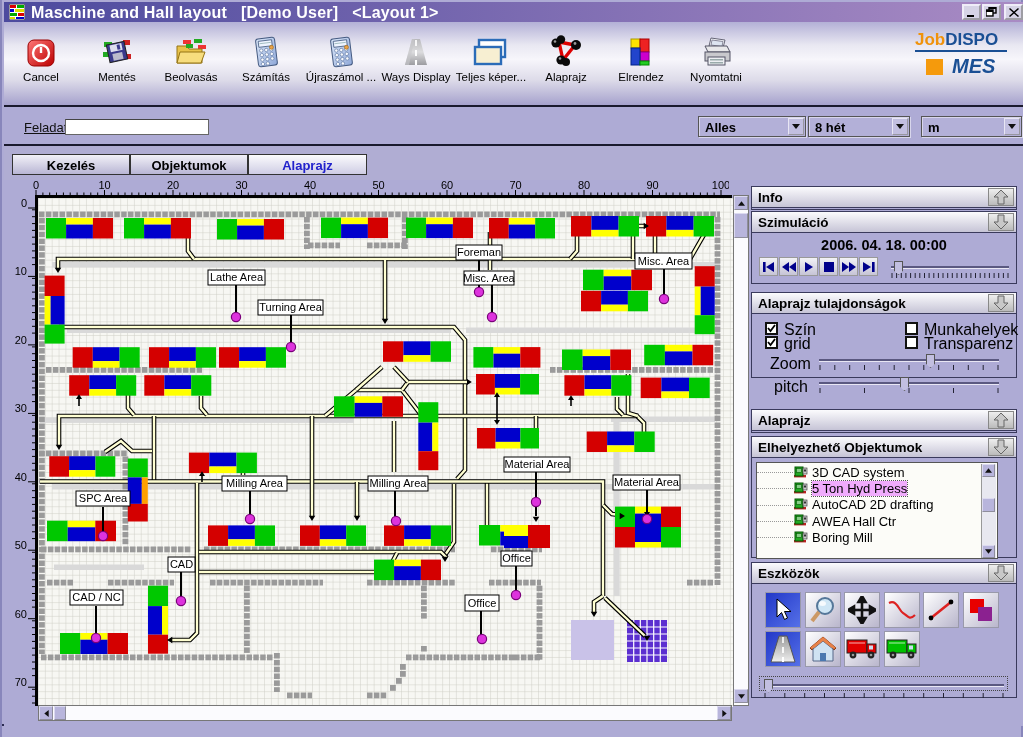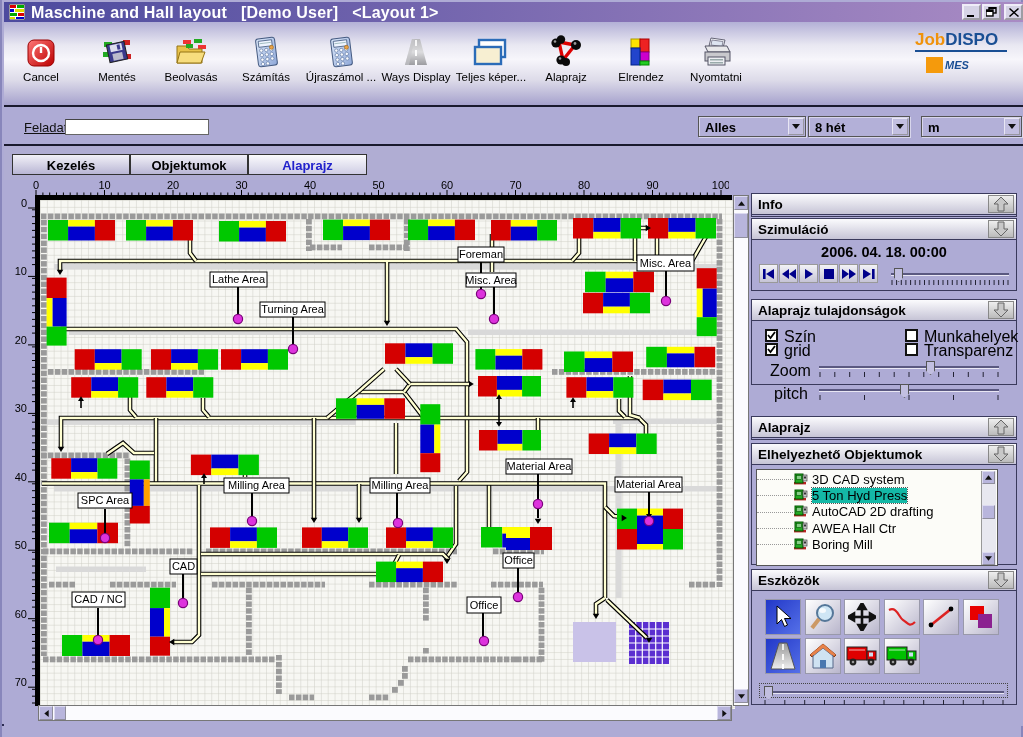--- a/index.html
+++ b/index.html
@@ -14,42 +14,42 @@
 #frow{position:absolute;left:2px;top:107px;width:1019px;height:39px;background:#aeabd5;border-bottom:2px solid #1a1a2e}
 #frow .flbl{position:absolute;left:20px;top:13px;font-size:13px;text-decoration:underline;color:#111}
 #frow input{position:absolute;left:61px;top:12px;width:144px;height:16px;border:1px solid #666;border-top-color:#444;background:#fff}
 .combo{position:absolute;top:9px;height:21px;background:#b3b0d8;border:1px solid #555;box-shadow:inset 1px 1px 0 #d8d6ec, 1px 1px 0 #d8d6ec;font-size:13px;font-weight:bold}
 .cbtx{position:absolute;left:6px;top:3px;color:#000}
 .cbbtn{position:absolute;right:1px;top:1px;width:16px;height:17px;background:#c2bfe0;border:1px outset #e8e6f4;display:flex;align-items:center;justify-content:center}
 #tabrow{position:absolute;left:2px;top:146px;width:1019px;height:34px;background:#b0add3}
 .tab{position:absolute;top:8px;height:21px;border:1px solid #333;background:linear-gradient(to bottom,#f2f1f8,#b9b6d4);text-align:center;font-size:13px;font-weight:bold;color:#000;padding-top:3px}
 .tab.sel{background:linear-gradient(to bottom,#fbfbfd,#cfcde4);color:#2222cc}
 #main{position:absolute;left:2px;top:180px;width:1019px;height:546px;background:#aeabd5}
-#cbox{position:absolute;left:31px;top:15px;width:697px;height:511px;border:5px solid #000000;background:#fafaf7}
+#cbox{position:absolute;left:31px;top:15px;width:697px;height:511px;border:3px solid #000000;background:#fafaf7}
 #vsb{position:absolute;left:729px;top:15px;width:16px;height:511px;background:#fbfbfe;border:1px solid #777}
 #hsb{position:absolute;left:34px;top:525px;width:694px;height:16px;background:#fbfbfe;border:1px solid #777}
 .sbbtn{position:absolute;width:14px;height:14px;background:#b8b5dc;border:1px outset #dcdaf0;display:flex;align-items:center;justify-content:center}
 .sbthumb{position:absolute;background:#b8b5dc;border:1px outset #dcdaf0}
-#rpanel{position:absolute;left:747px;top:8px;width:266px;height:527px}
+#rpanel{position:absolute;left:747px;top:1px;width:266px;height:527px}
 .pbox{position:absolute;left:0;width:266px;border:1px solid #3a3a5c;background:#aeabd5}
 .phead{position:absolute;left:0;width:264px;height:21px;background:linear-gradient(to bottom,#fbfbfd,#c6c4d6);border-bottom:1px solid #3a3a5c;font-size:13.5px;font-weight:bold;color:#000}
 .phead span{position:absolute;left:6px;top:3px}
 .phar{position:absolute;right:2px;top:1px;width:26px;height:18px;background:linear-gradient(to bottom,#eee,#bbb);border:1px solid #888;display:flex;align-items:center;justify-content:center}
 .mbtn{position:absolute;top:0;width:19px;height:19px;background:linear-gradient(to bottom,#f2f2f6,#c6c4d6);border:1px solid #999;display:flex;align-items:center;justify-content:center}
 .strack{position:absolute;height:3px;background:#5a5880;border-bottom:1px solid #e8e6f4}
 .sthumb{position:absolute;width:9px;height:14px;background:#c2bfe0;border:1px solid #555;clip-path:polygon(0 0,100% 0,100% 70%,50% 100%,0 70%)}
 .cb{position:absolute;width:13px;height:13px;background:#fff;border:2px solid #111}
 .cb svg{position:absolute;left:0;top:0}
 .plbl{position:absolute;font-size:16px;color:#000}
 #listbox{position:absolute;left:4px;top:25px;width:242px;height:97px;background:#fcfcf8;border:1px solid #555;overflow:hidden}
 .li{height:16.2px;white-space:nowrap;position:relative}
 .litree{display:inline-block;width:36px;border-bottom:1px dotted #999;height:1px;vertical-align:middle}
 .liic{display:inline-block;vertical-align:middle;margin-right:4px}
 .litx{font-size:13px;vertical-align:middle}
-.litx.sel{background:#14b8a6;outline:1px dotted #555}
+.litx.sel{background:#f0abfc;outline:1px dotted #555}
 #lbsb{position:absolute;right:1px;top:1px;width:15px;height:95px;background:#e8e8f0;border-left:1px solid #999}
 .toolb{position:absolute;width:36px;height:36px;background:linear-gradient(135deg,#ffffff,#b9b6cc);border:1px solid #99a;display:flex;align-items:center;justify-content:center}
 .toolb.tbblue{background:linear-gradient(135deg,#2238c8,#5570e8)}
 #eslider{position:absolute;left:7px;top:113px;width:249px;height:15px;border:1px dotted #444}
 </style></head>
 <body>
 <div id="win">
 <div id="title">
       <span class="ic"><svg width="16" height="16" viewBox="0 0 16 16">
           <rect width="16" height="16" fill="#fff" stroke="#333"></rect>
@@ -260,21 +260,21 @@
 <rect x="14" y="3" width="9" height="13" fill="#e22" stroke="#a00"></rect>
 <rect x="14" y="16" width="9" height="9" fill="#c0c" stroke="#808"></rect>
 <rect x="5" y="12" width="9" height="17" fill="#24c" stroke="#028"></rect>
 <rect x="14" y="25" width="9" height="4" fill="#2c2" stroke="#080"></rect>
           </svg>
         </div>
         <div class="tblabel">Elrendez</div>
       </div>
       <div style="position:absolute;right:16px;top:8px;width:92px;text-align:left;font-family:'Liberation Sans',sans-serif">
 <div style="font-size:17px;font-weight:bold;letter-spacing:0px;border-bottom:2px solid #1a4f94;padding-bottom:0px"><span style="color:#f0920a">Job</span><span style="color:#1a4f94">DISPO</span></div>
-<div style="margin-top:3px;margin-left:11px"><span style="display:inline-block;width:17px;height:16px;background:#f59a0c;vertical-align:middle"></span><span style="color:#1a4f94;font-weight:bold;font-style:italic;font-size:11px;vertical-align:middle;margin-left:2px">MES</span></div>
+<div style="margin-top:3px;margin-left:11px"><span style="display:inline-block;width:17px;height:16px;background:#f59a0c;vertical-align:middle"></span><span style="color:#1a4f94;font-weight:bold;font-style:italic;font-size:20px;vertical-align:middle;margin-left:9px">MES</span></div>
 </div>
     </div>
 <div id="frow">
       <span class="flbl">Feladat</span>
       <input style="">
       <div class="combo" style="left:694px;width:108px">
         <span class="cbtx">Alles</span>
         <div class="cbbtn">
           <svg width="8" height="5" viewBox="0 0 8 5">
             <polygon points="0,0 8,0 4,5" fill="#111"></polygon>

